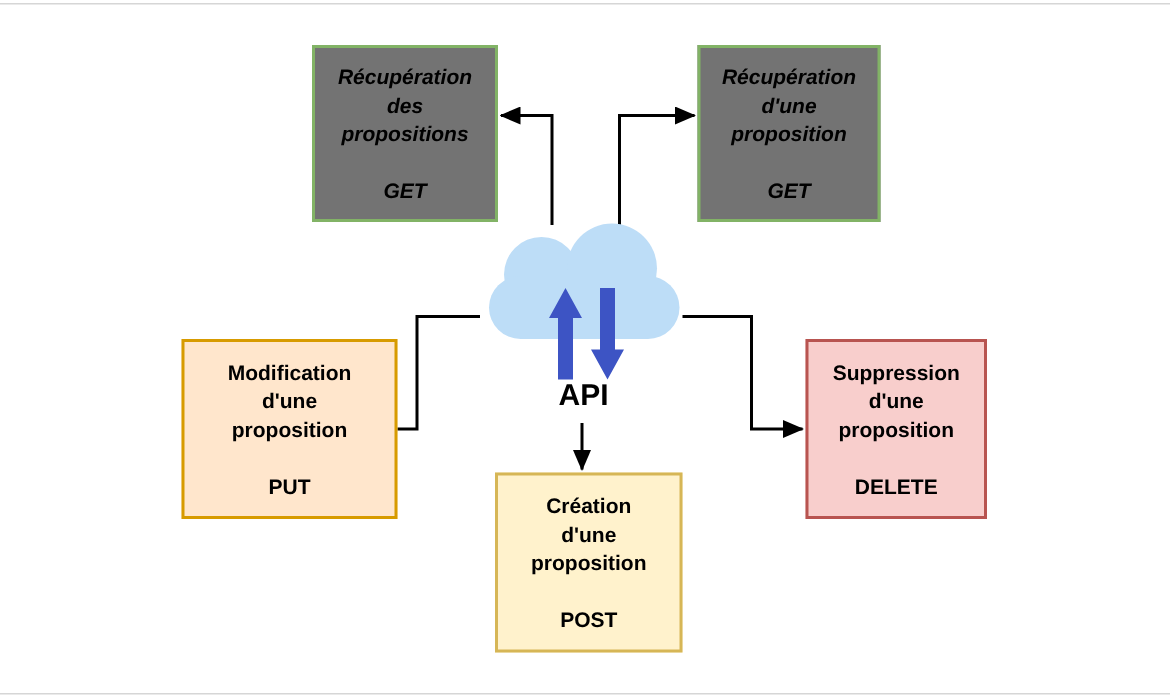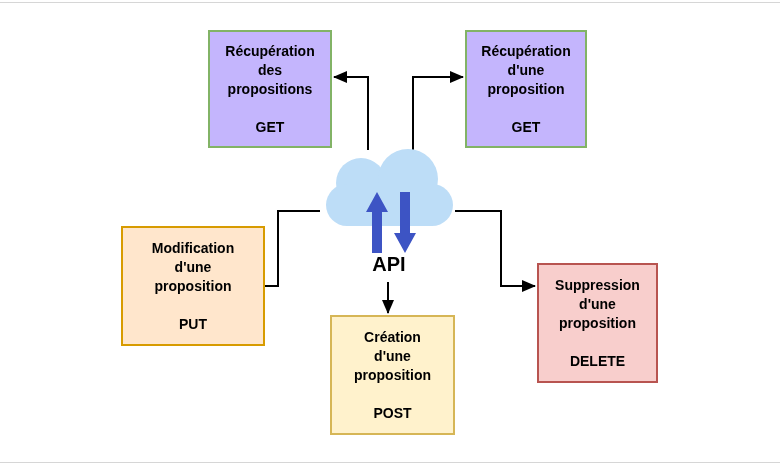--- a/index.html
+++ b/index.html
@@ -37,29 +37,29 @@
     justify-content: center;
     text-align: center;
     font-weight: bold;
     font-size: 14px;
     line-height: 19px;
     color: #000000;
   }
   .box .label { white-space: pre-line; }
   .box .method { margin-top: 19px; }
 
-  .box.green  { background: #c4b5fd; border-color: #82b366; }
+  .box.green  { background: #737373; border-color: #82b366; font-style: italic; }
   .box.orange { background: #ffe6cc; border-color: #d79b00; }
   .box.red    { background: #f8cecc; border-color: #b85450; }
   .box.yellow { background: #fff2cc; border-color: #d6b656; }
 
   .box-get-all  { left: 208px; top: 30px;  width: 124px; height: 118px; }
   .box-get-one  { left: 465px; top: 30px;  width: 122px; height: 118px; }
   .box-put      { left: 121px; top: 226px; width: 144px; height: 120px; }
-  .box-delete   { left: 537px; top: 226px; width: 121px; height: 120px; margin-top: 37px; }
+  .box-delete   { left: 537px; top: 226px; width: 121px; height: 120px; }
   .box-post     { left: 330px; top: 315px; width: 125px; height: 120px; }
 
   .api-label {
     position: absolute;
     left: 389px;
     top: 253px;
     transform: translateX(-50%);
     font-weight: bold;
     font-size: 20px;
     color: #000000;

